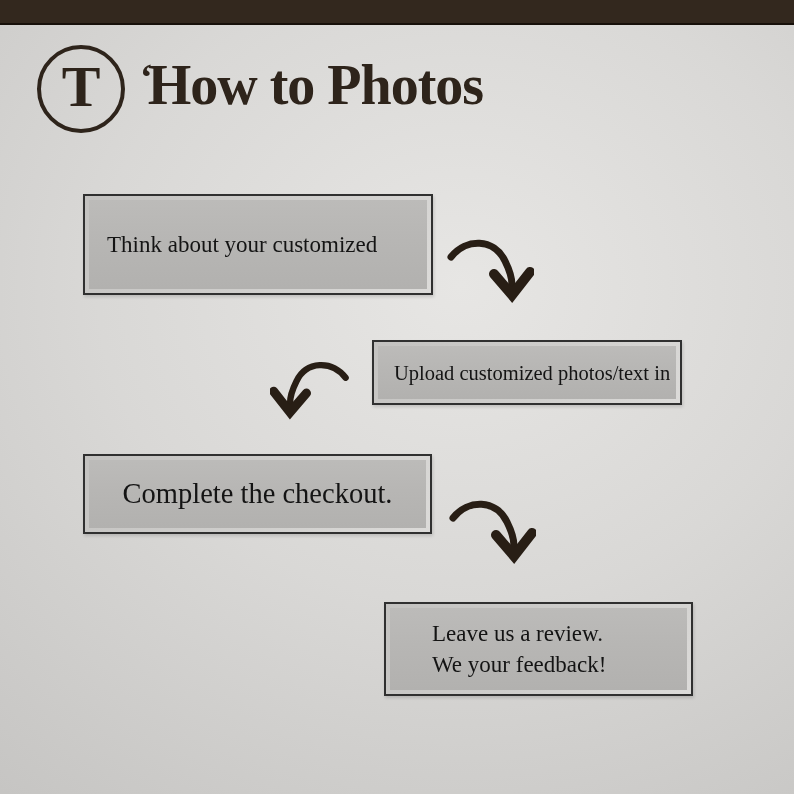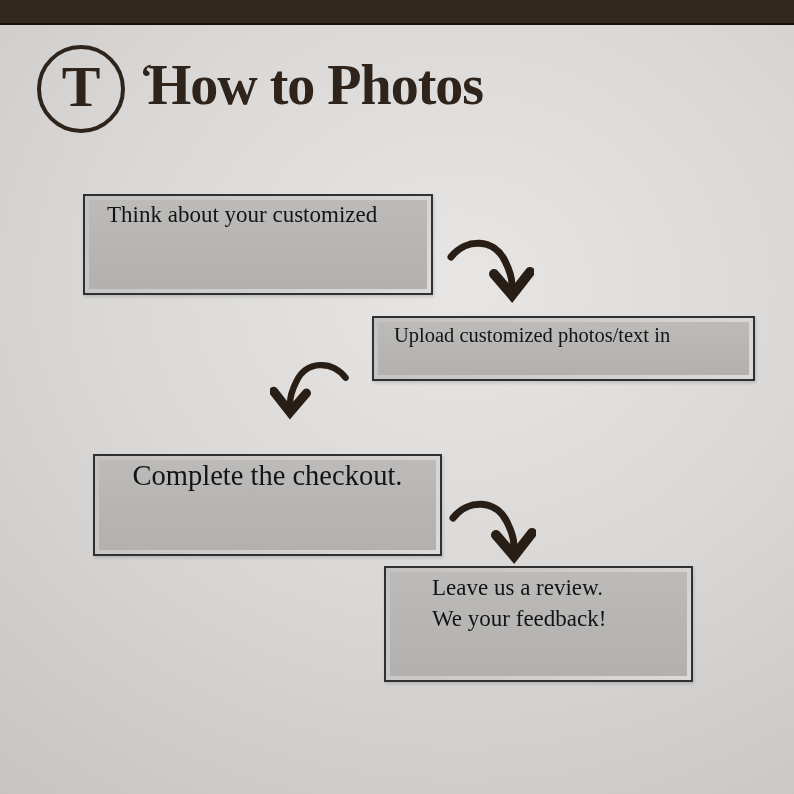--- a/index.html
+++ b/index.html
@@ -58,35 +58,35 @@
   .step-box {
     position: absolute;
     border: 2px solid var(--box-border);
     background: linear-gradient(135deg, #c3c2c0 0%, #cfcecc 55%, #dcdbd9 100%);
     padding: 4px;
     box-shadow: 1px 2px 3px rgba(0,0,0,0.14);
   }
   .step-inner {
     width: 100%; height: 100%;
     background: linear-gradient(180deg, #bcbbb9 0%, var(--box-fill) 45%, #b2b1af 100%);
-    display: flex; flex-direction: column; justify-content: flex-start;
+    display: flex; flex-direction: column; justify-content: center;
     color: var(--text);
   }
   .step-line { white-space: pre-wrap; }
 
   .step-1 { left: 83px;  top: 194px; width: 350px; height: 101px; }
   .step-1 .step-inner { font-size: 23px; line-height: 29px; padding-left: 18px; }
 
-  .step-2 { left: 372px; top: 316px; width: 383px; height: 65px; }
+  .step-2 { left: 372px; top: 340px; width: 310px; height: 65px; }
   .step-2 .step-inner { font-size: 20.5px; line-height: 26px; padding-left: 16px; }
 
-  .step-3 { left: 83px;  top: 454px; width: 349px; height: 102px; margin-left: 10px; }
+  .step-3 { left: 83px;  top: 454px; width: 349px; height: 80px; }
   .step-3 .step-inner { font-size: 28.5px; text-align: center; }
 
-  .step-4 { left: 384px; top: 566px; width: 309px; height: 116px; }
+  .step-4 { left: 384px; top: 602px; width: 309px; height: 94px; }
   .step-4 .step-inner { font-size: 23px; line-height: 31px; padding-left: 42px; }
 
   
   .arrow { position: absolute; color: #281e15; }
   .arrow svg { display: block; width: 100%; height: 100%; }
   .arrow-1 { left: 444px; top: 234px; width: 90px; height: 72px; }
   .arrow-2 { left: 270px; top: 354px; width: 82px; height: 71px; transform: scaleX(-1); }
   .arrow-3 { left: 446px; top: 495px; width: 90px; height: 72px; }
 </style>
 </head>

